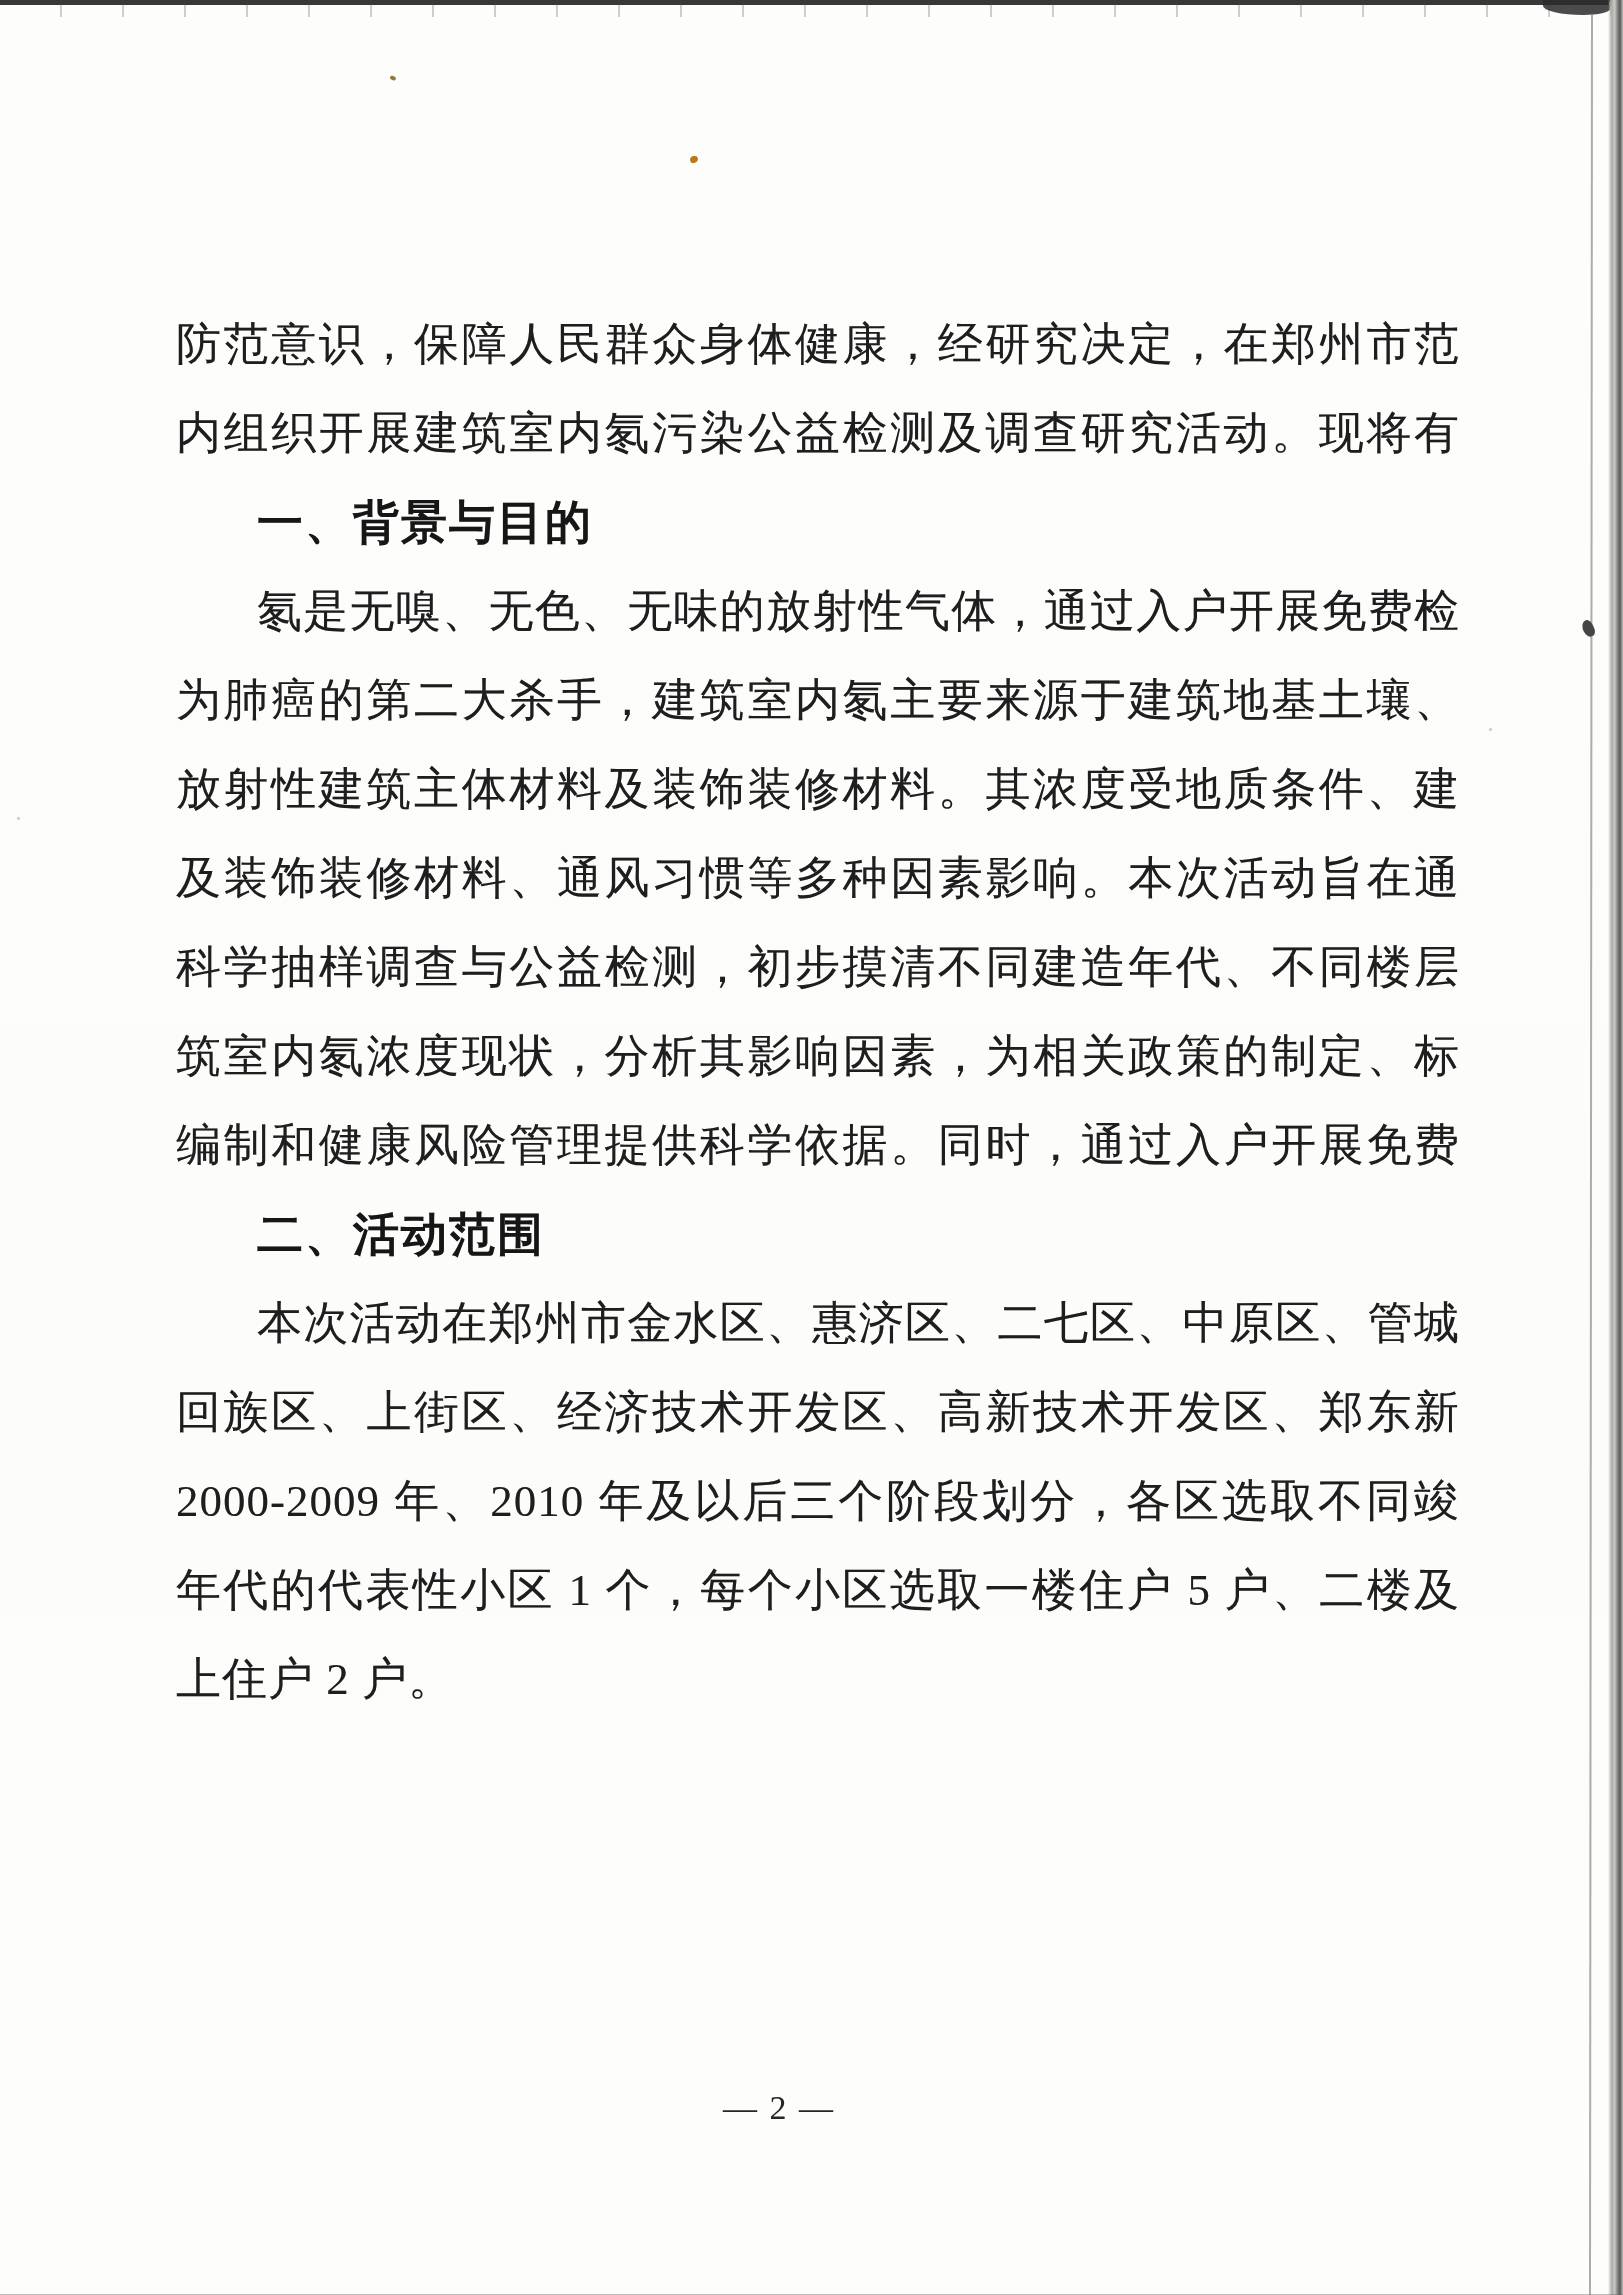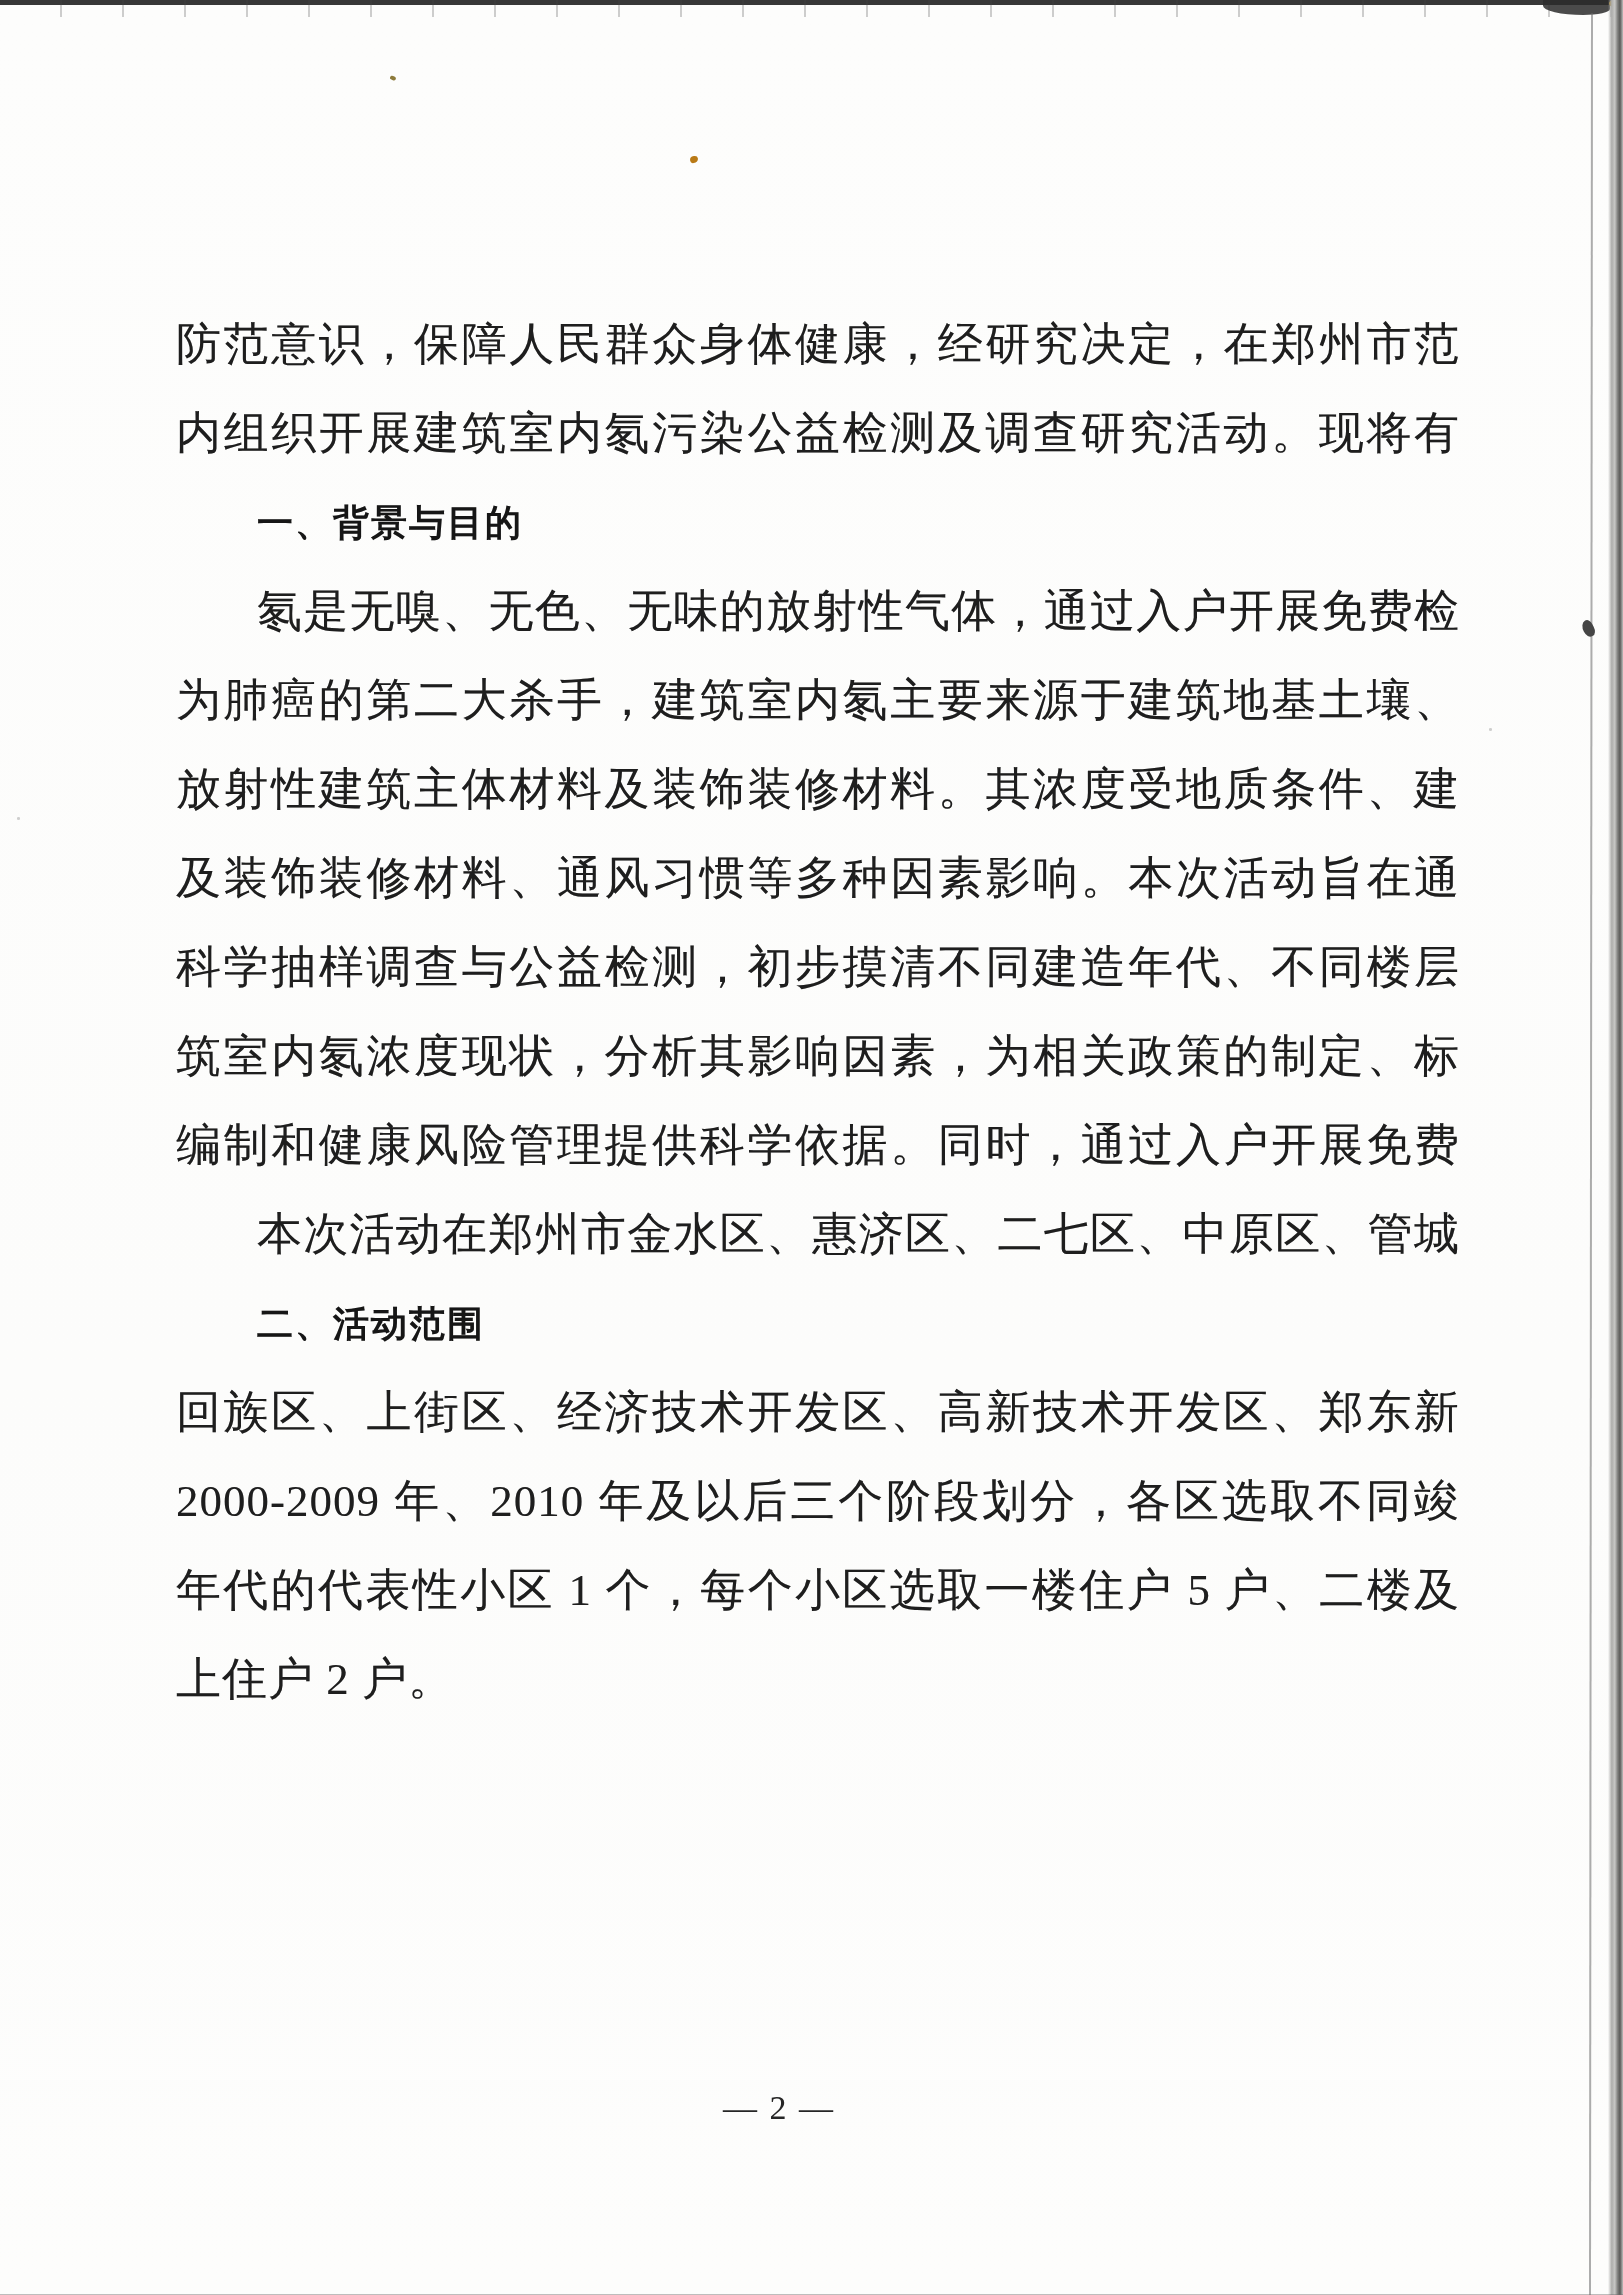--- a/index.html
+++ b/index.html
@@ -67,21 +67,21 @@
     overflow: hidden;
   }
   .line.justify {
     text-align: justify;
     text-align-last: justify;
   }
   .line.indent { padding-left: 81px; }
   .line.heading {
     font-family: "Liberation Sans", "DejaVu Sans", sans-serif;
     font-weight: bold;
-    font-size: 36px;
+    font-size: 46px;
     letter-spacing: 2px;
     color: #161616;
   }
   .page-number {
     position: absolute;
     left: 723px; top: 2090px;
     font-size: 34px; line-height: 36px;
     letter-spacing: 2px;
     color: #262626;
     font-family: "Liberation Serif", "DejaVu Serif", serif;
@@ -110,22 +110,22 @@
       <div class="line justify">防范意识，保障人民群众身体健康，经研究决定，在郑州市范围</div>
       <div class="line justify">内组织开展建筑室内氡污染公益检测及调查研究活动。现将有关</div>
       <div class="line heading indent">一、背景与目的</div>
       <div class="line indent justify">氡是无嗅、无色、无味的放射性气体，通过入户开展免费检</div>
       <div class="line justify">为肺癌的第二大杀手，建筑室内氡主要来源于建筑地基土壤、高</div>
       <div class="line justify">放射性建筑主体材料及装饰装修材料。其浓度受地质条件、建筑</div>
       <div class="line justify">及装饰装修材料、通风习惯等多种因素影响。本次活动旨在通过</div>
       <div class="line justify">科学抽样调查与公益检测，初步摸清不同建造年代、不同楼层建</div>
       <div class="line justify">筑室内氡浓度现状，分析其影响因素，为相关政策的制定、标准</div>
       <div class="line justify">编制和健康风险管理提供科学依据。同时，通过入户开展免费检</div>
+      <div class="line heading indent">二、活动范围</div>
       <div class="line indent justify">本次活动在郑州市金水区、惠济区、二七区、中原区、管城</div>
-      <div class="line heading indent">二、活动范围</div>
       <div class="line justify">回族区、上街区、经济技术开发区、高新技术开发区、郑东新区</div>
       <div class="line justify">2000-2009 年、2010 年及以后三个阶段划分，各区选取不同竣工</div>
       <div class="line justify">年代的代表性小区 1 个，每个小区选取一楼住户 5 户、二楼及以</div>
       <div class="line">上住户 2 户。</div>
     </main>
 
   <div class="page-number">— 2 —</div>
 
 </div>
 

